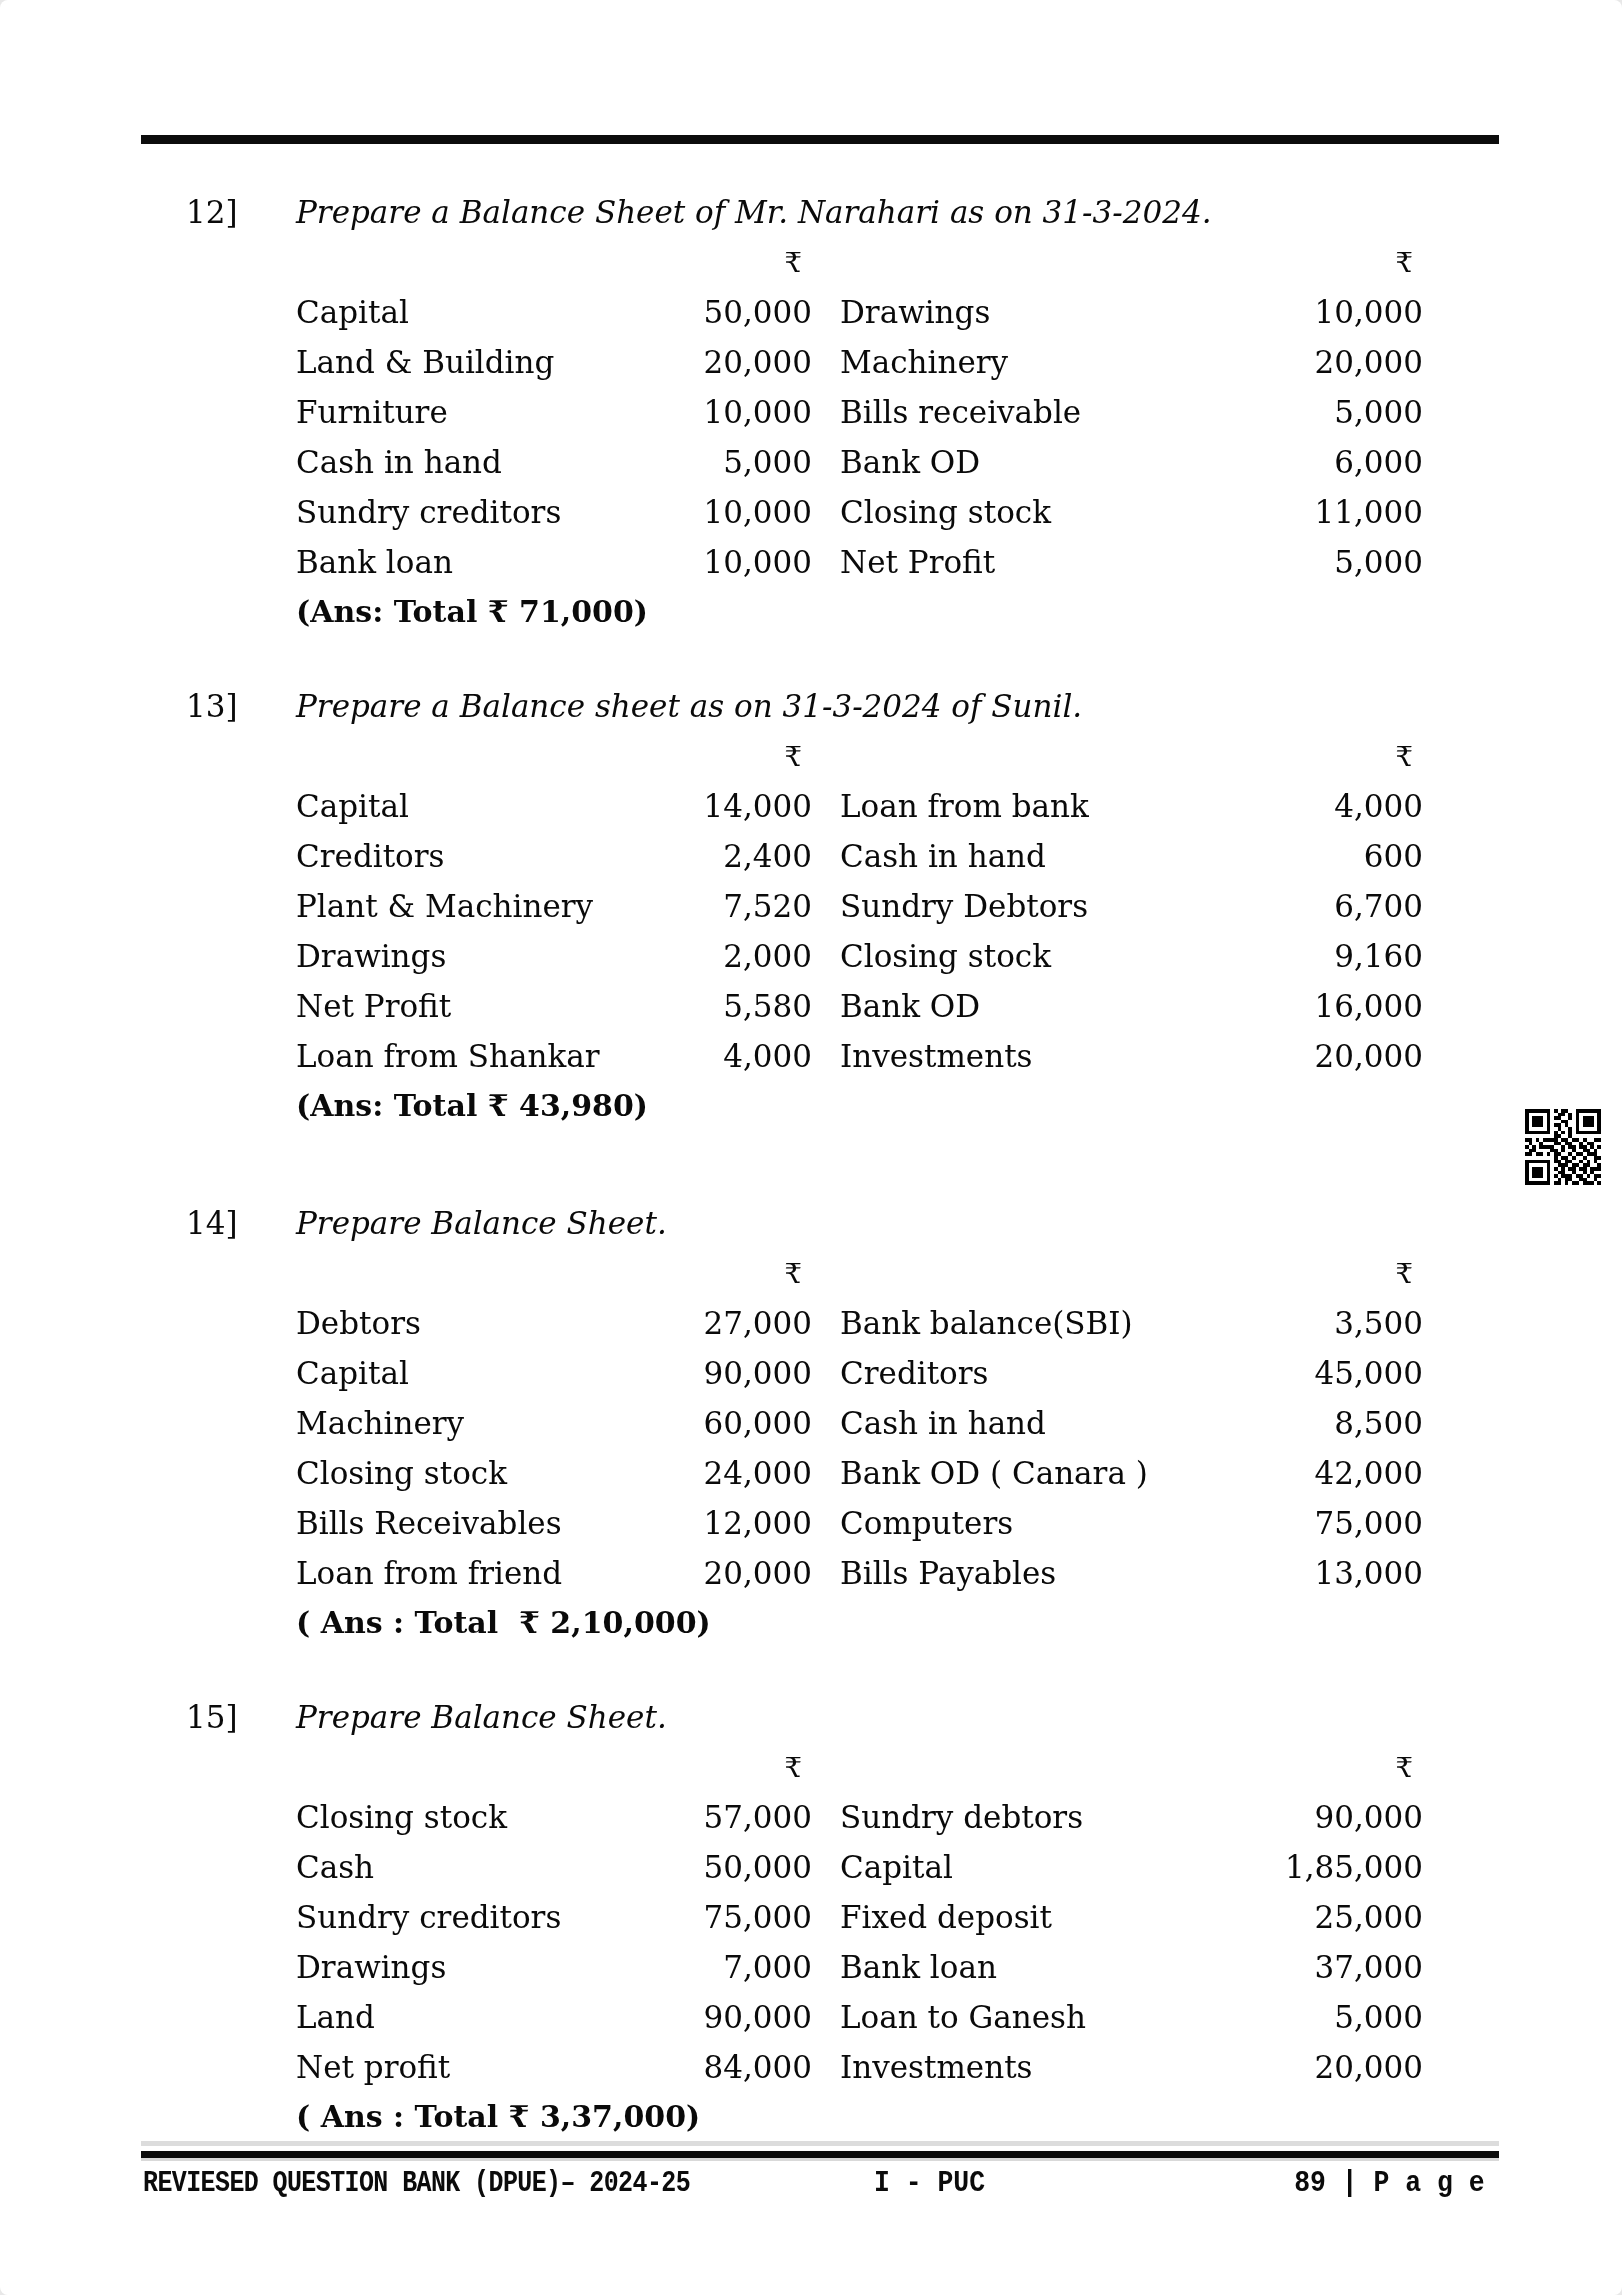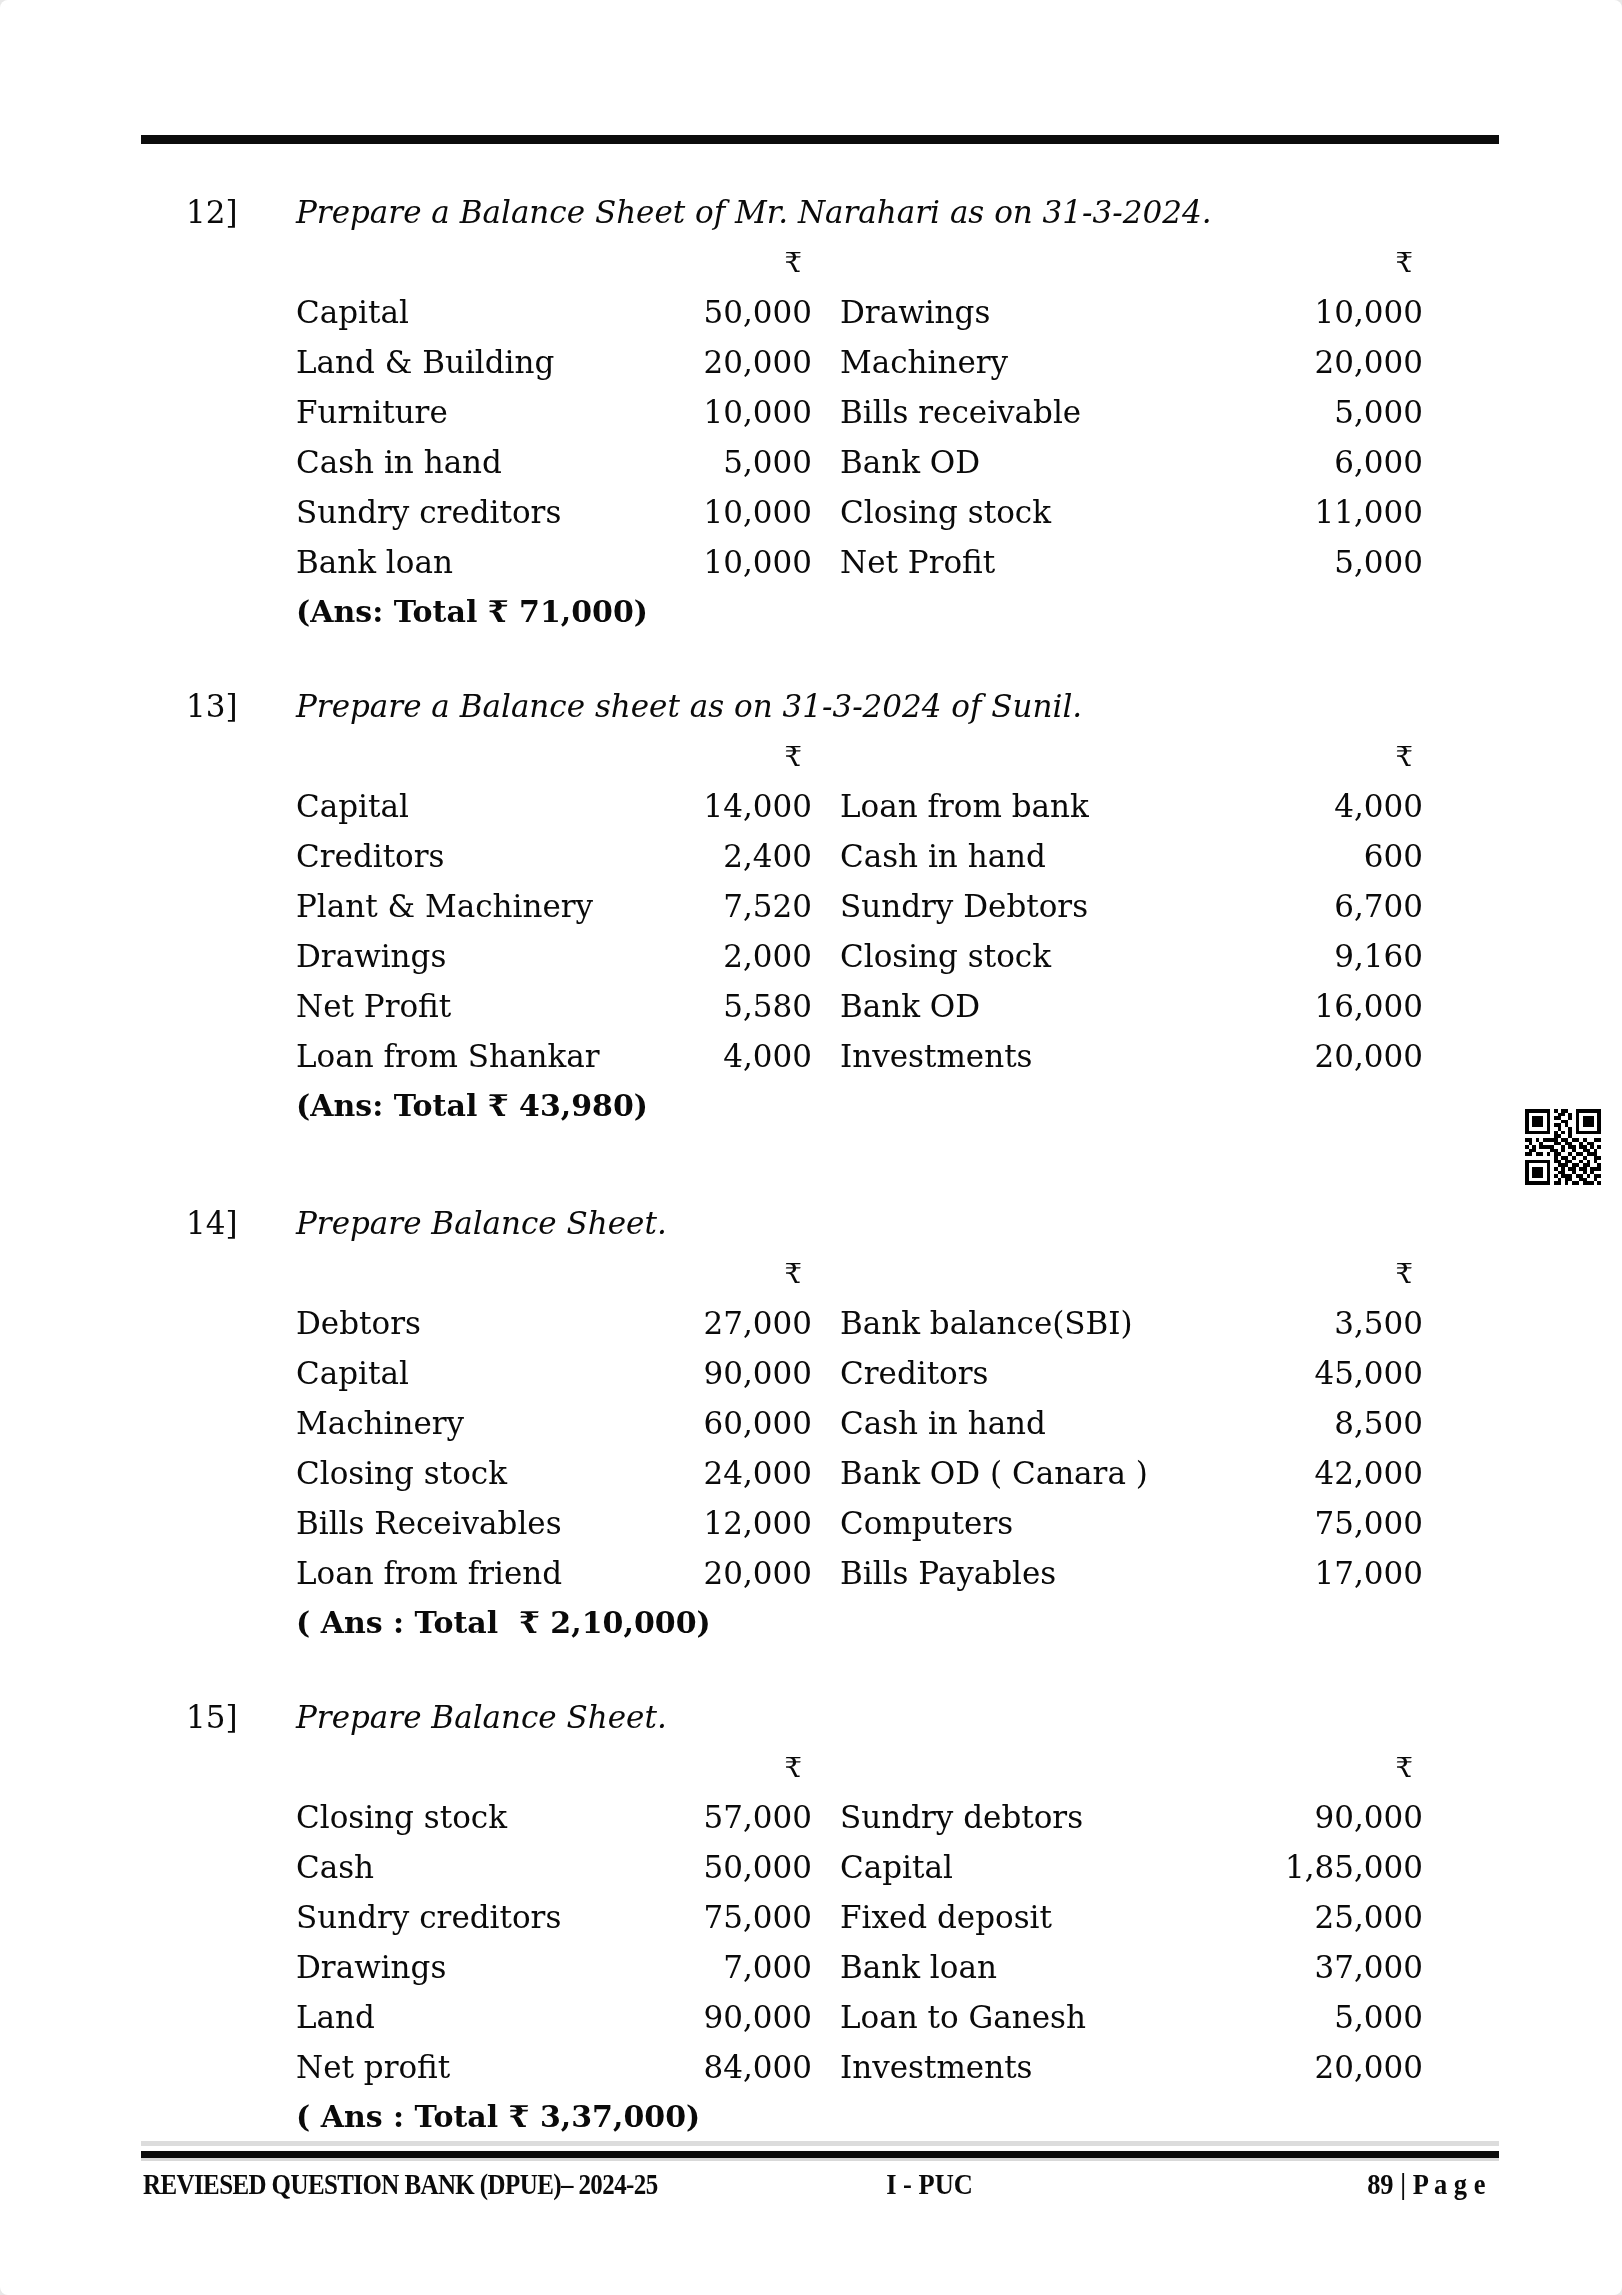--- a/index.html
+++ b/index.html
@@ -30,21 +30,21 @@
   .row .rl{position:absolute;left:840px;white-space:nowrap;}
   .row .rv{position:absolute;left:1178px;width:245px;text-align:right;}
   .ans{height:50px;line-height:50px;padding-left:296px;font-size:30px;font-weight:700;white-space:pre;}
   .qr{position:absolute;left:1525px;top:1109px;width:76px;height:76px;}
   .qr svg{width:76px;height:76px;display:block;}
   .f-line-a{position:absolute;left:141px;top:2141px;width:1358px;height:4.6px;background:#dcdcdc;}
   .f-line-b{position:absolute;left:141px;top:2151px;width:1358px;height:7.2px;background:#0b0b0b;}
   .f-line-c{position:absolute;left:141px;top:2158px;width:1358px;height:2.6px;background:#d9d9d9;}
   .footer{
     position:absolute;left:0;top:2167px;width:1622px;height:39px;
-    font-family:Liberation Serif, serif;
+    font-family:Liberation Mono, monospace;
     font-weight:700;font-size:29.4px;line-height:34px;color:#0b0b0b;
   }
   .f-left{position:absolute;left:143px;transform:scaleX(.85);transform-origin:0 50%;white-space:nowrap;letter-spacing:-0.7px;}
   .f-center{position:absolute;left:838px;width:183px;text-align:center;transform:scaleX(.9);transform-origin:50% 50%;white-space:nowrap;}
   .f-right{position:absolute;right:137px;transform:scaleX(.9);transform-origin:100% 50%;white-space:nowrap;}
 </style>
 </head>
 <body>
 
 <div class="page">
@@ -188,21 +188,21 @@
         <div class="row">
           <span class="ll">Bills Receivables</span>
           <span class="lv">12,000</span>
           <span class="rl">Computers</span>
           <span class="rv">75,000</span>
         </div>
         <div class="row">
           <span class="ll">Loan from friend</span>
           <span class="lv">20,000</span>
           <span class="rl">Bills Payables</span>
-          <span class="rv">17,000</span>
+          <span class="rv">13,000</span>
         </div>
       </div>
     <div class="ans">( Ans : Total  ₹ 2,10,000)</div>
   </section>
 
   <section class="question" style="top:1692px">
     <div class="q-head">
       <span class="q-num">15]</span>
       <span class="q-title">Prepare Balance Sheet.</span>
     </div>

